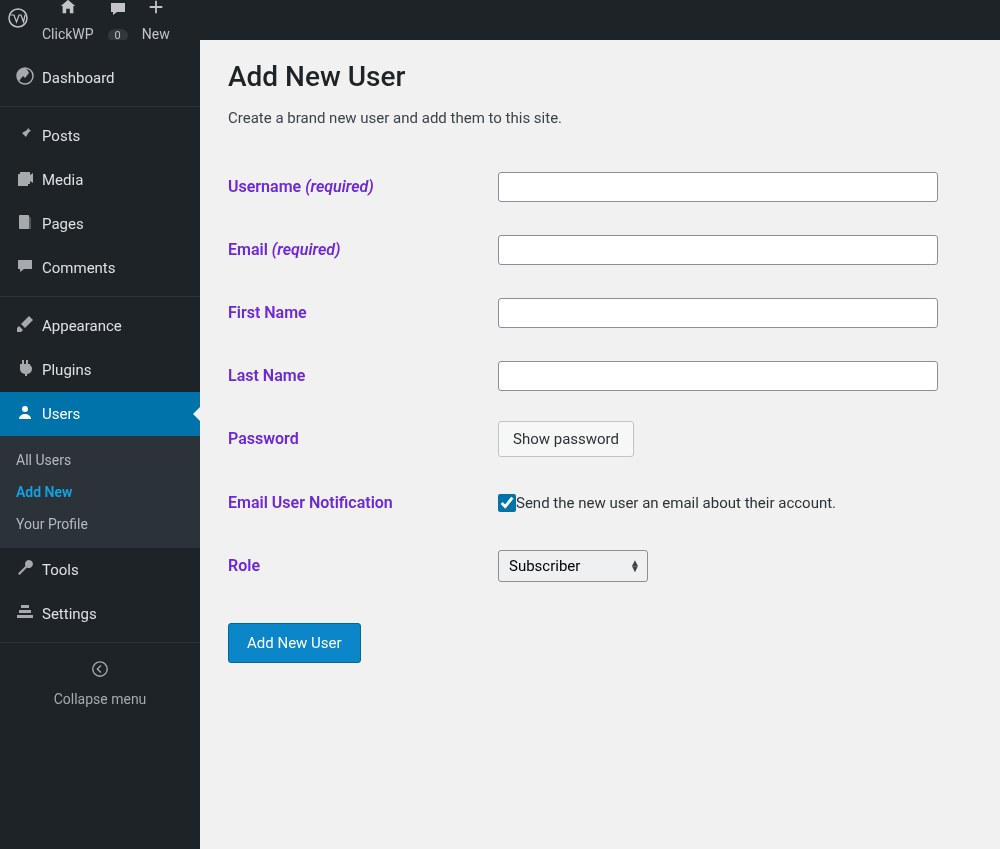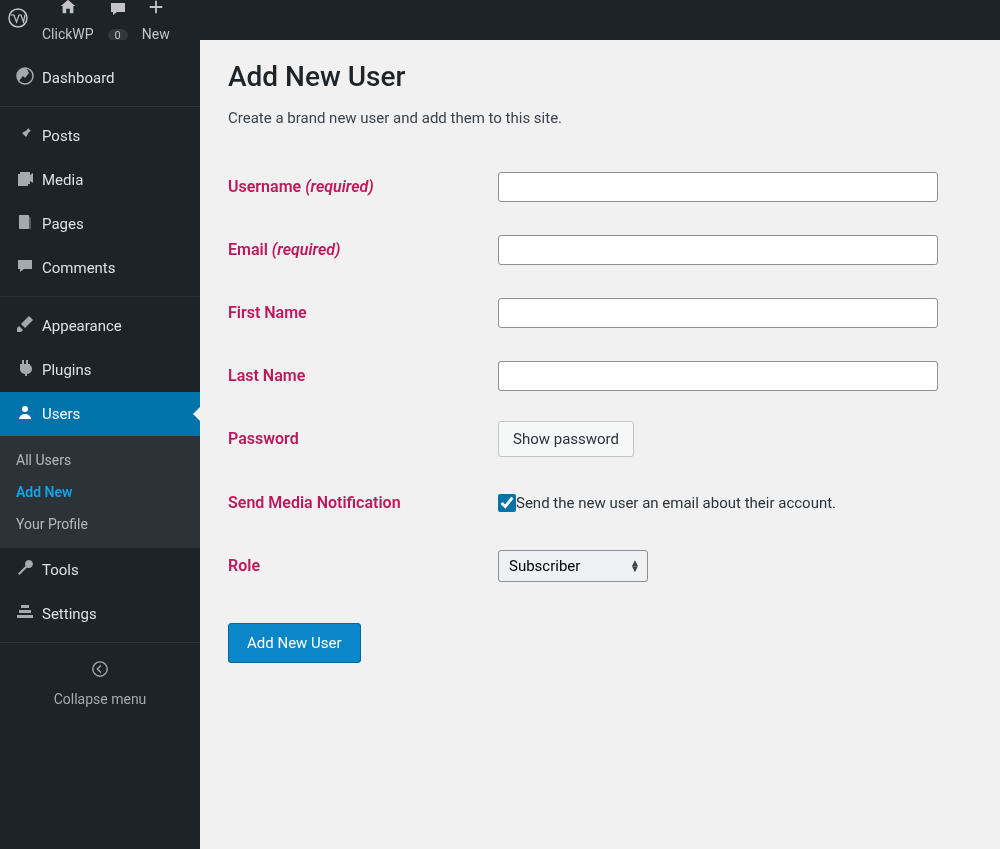--- a/index.html
+++ b/index.html
@@ -26,21 +26,21 @@
 .sub-item { padding: 8px 16px; font-size: 14px; color: #b4b9be; cursor: pointer; }
 .sub-item.current { color: #0ea5e9; font-weight: 600; }
 .collapse-item { display: flex; align-items: center; gap: 10px; padding: 10px 14px; font-size: 14px; color: #a7aaad; cursor: pointer; flex-direction: column; }
 
 
 .main { flex: 1; padding: 20px 28px; overflow: auto; }
 h1.page-title { font-size: 28px; font-weight: 500; color: #1d2327; margin-bottom: 16px; }
 .page-desc { font-size: 15px; color: #3c434a; margin-bottom: 28px; }
 
 table.form-table { width: 100%; border-collapse: collapse; }
-.form-table th { text-align: left; vertical-align: top; padding: 22px 14px 22px 0; width: 270px; font-size: 16px; font-weight: 600; color: #be185d; }
+.form-table th { text-align: left; vertical-align: top; padding: 22px 14px 22px 0; width: 270px; font-size: 16px; font-weight: 600; color: #6d28d9; }
 .form-table th .req { font-style: italic; font-weight: 600; }
 .form-table td { padding: 14px 0; vertical-align: middle; }
 .form-table input[type=text] { width: 440px; padding: 6px 8px; font-size: 14px; border: 1px solid #8c8f94; border-radius: 3px; background: #fff; }
 .btn-secondary { display: inline-block; padding: 8px 14px; font-size: 15px; background: #f6f7f7; border: 1px solid #c3c4c7; border-radius: 3px; color: #2c3338; cursor: pointer; }
 .checkbox-wrap { display: flex; align-items: center; font-size: 15px; color: #2c3338; }
 .checkbox-wrap input[type=checkbox] { width: 18px; height: 18px; accent-color: #0073aa; }
 .role-select { position: relative; display: inline-block; }
 .role-select select { -webkit-appearance: none; appearance: none; width: 150px; padding: 6px 26px 6px 10px; font-size: 15px; border: 1px solid #8c8f94; border-radius: 3px; background: #eef0f1; cursor: pointer; }
 .role-select .sel-arrows { position: absolute; right: 8px; top: 50%; transform: translateY(-50%); font-size: 10px; pointer-events: none; color: #3c434a; line-height: 6px; }
 .btn-primary { margin-top: 26px; display: inline-block; padding: 10px 18px; font-size: 15px; background: #0b86c9; border: 1px solid #006799; border-radius: 3px; color: #fff; cursor: pointer; }
@@ -186,21 +186,21 @@
       </tr>
       <tr>
         <th>Last Name</th>
         <td><input type="text" value="" style=""></td>
       </tr>
       <tr>
         <th>Password</th>
         <td><button type="button" class="btn-secondary">Show password</button></td>
       </tr>
       <tr>
-        <th>Send Media Notification</th>
+        <th>Email User Notification</th>
         <td>
           <label class="checkbox-wrap">
             <input type="checkbox" checked="" style="">
             <span>Send the new user an email about their account.</span>
           </label>
         </td>
       </tr>
       <tr>
         <th>Role</th>
         <td>

